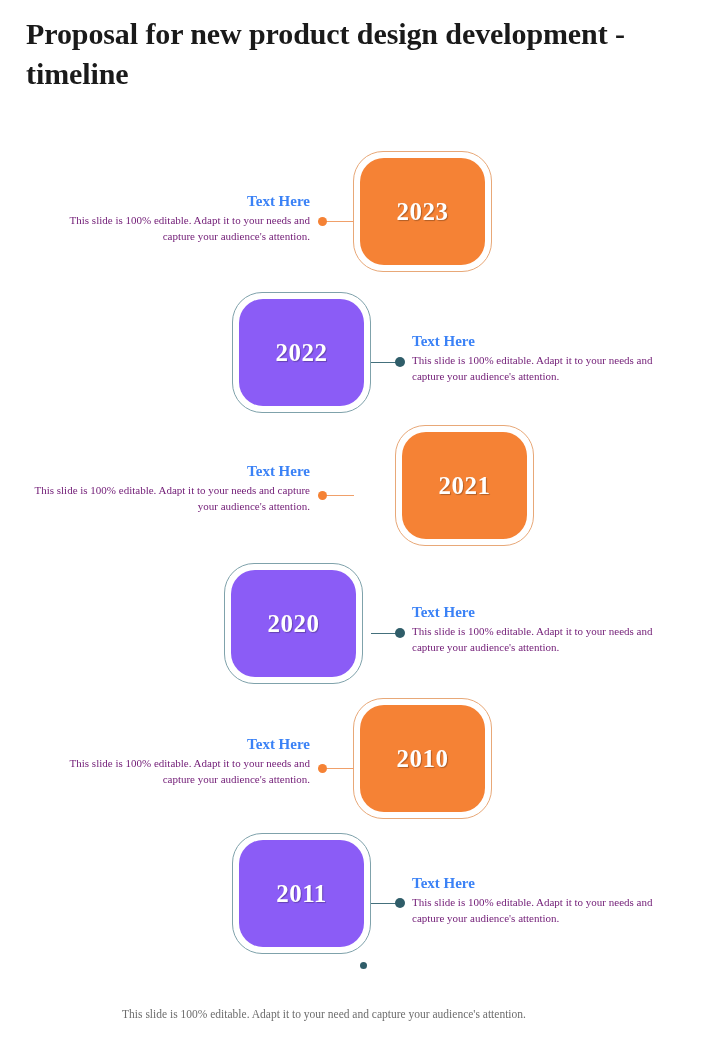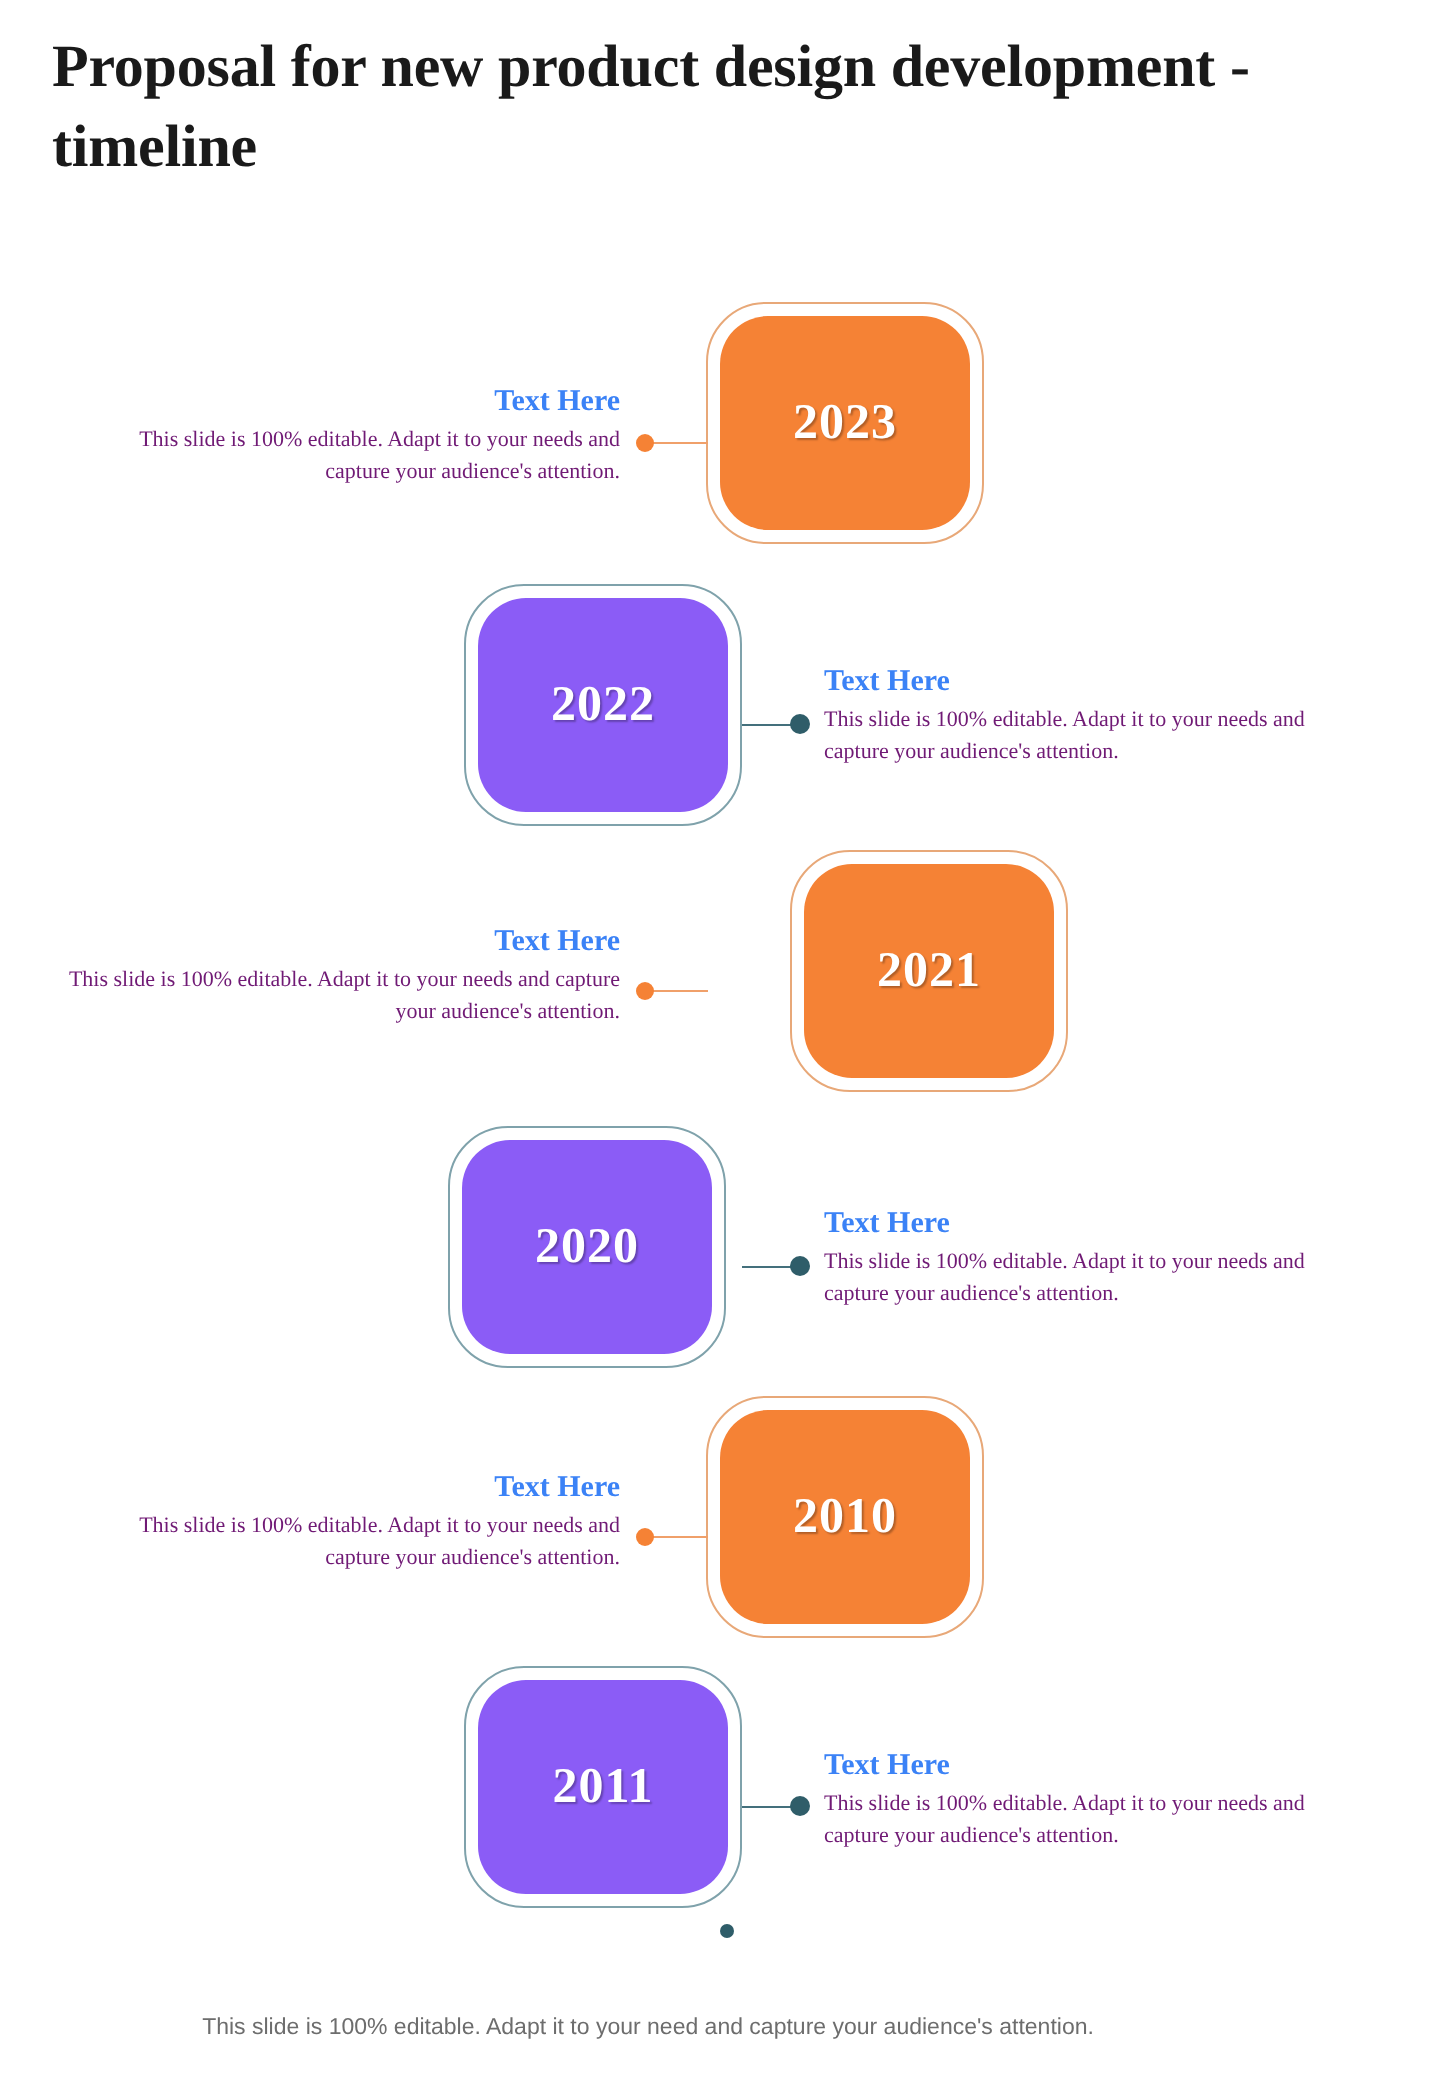--- a/index.html
+++ b/index.html
@@ -140,21 +140,21 @@
     top: 962px;
   }
 
   
   .footer {
     position: absolute;
     left: 0;
     top: 1008px;
     width: 648px;
     text-align: center;
-    font-family: Liberation Sans, sans-serif;
+    font-family: Liberation Serif, serif;
     font-size: 11.5px;
     color: #6d6d6d;
   }
 </style>
 </head>
 <body>
 
 <div class="slide-title">Proposal for new product design development - timeline</div>
 
 <div class="timeline">

